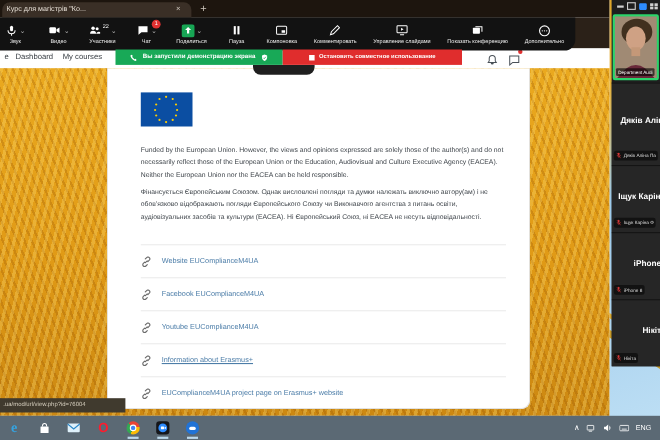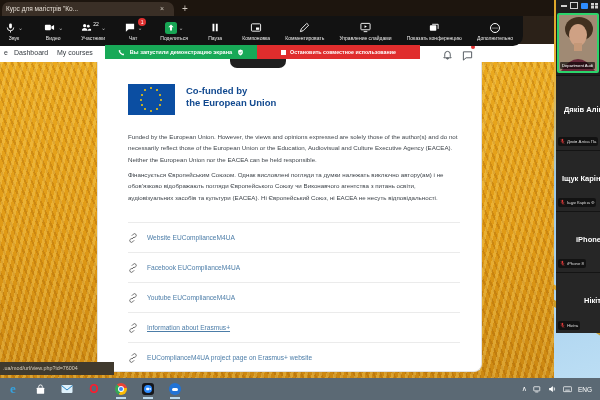--- a/index.html
+++ b/index.html
@@ -162,24 +162,20 @@
             <span class="star" style="left:32px;top:15px"></span>
           <span class="star" style="left:31px;top:20px"></span>
             <span class="star" style="left:28px;top:24px"></span>
           <span class="star" style="left:22px;top:26px"></span>
             <span class="star" style="left:16px;top:24px"></span>
           <span class="star" style="left:13px;top:20px"></span>
             <span class="star" style="left:12px;top:15px"></span>
           <span class="star" style="left:13px;top:10px"></span>
             <span class="star" style="left:16px;top:5px"></span>
         </div>
-        <div class="abs" id="eutext">
-          <div>Co-funded by</div>
-          <div>the European Union</div>
-        </div>
         <div class="para" id="para-en">Funded by the European Union. However, the views and opinions expressed are solely those of the author(s) and do not necessarily reflect those of the European Union or the Education, Audiovisual and Culture Executive Agency (EACEA). Neither the European Union nor the EACEA can be held responsible.</div>
         <div class="para" id="para-uk">Фінансується Європейським Союзом. Однак висловлені погляди та думки належать виключно автору(ам) і не обов'язково відображають погляди Європейського Союзу чи Виконавчого агентства з питань освіти, аудіовізуальних засобів та культури (EACEA). Ні Європейський Союз, ні EACEA не несуть відповідальності.</div>
 
         <div class="abs" id="links">
           <div class="lrow">
             <svg width="10" height="10" viewBox="0 0 24 24">
                 <path fill="none" stroke="#6a6a6a" stroke-width="2.4" stroke-linecap="round" d="M10 14l4-4M8.5 12.5l-3 3a4 4 0 0 0 5.66 5.66l3-3M15.5 11.5l3-3a4 4 0 0 0-5.66-5.66l-3 3"></path>
               </svg>
             <span class="ltext">Website EUComplianceM4UA</span>
           </div>

